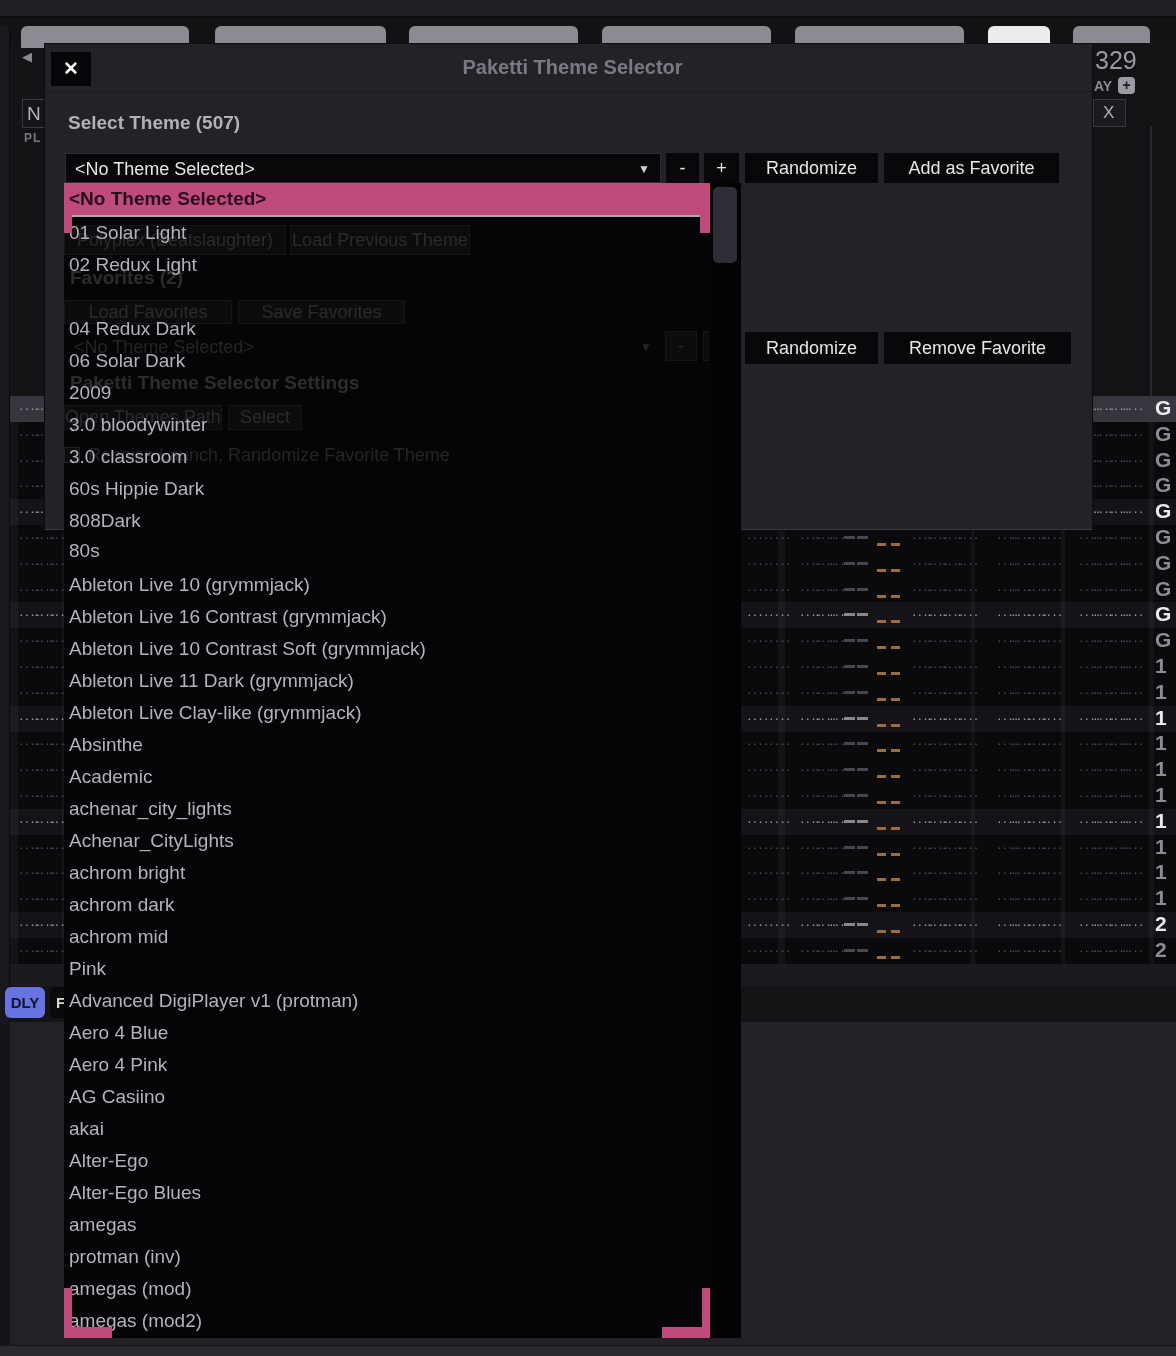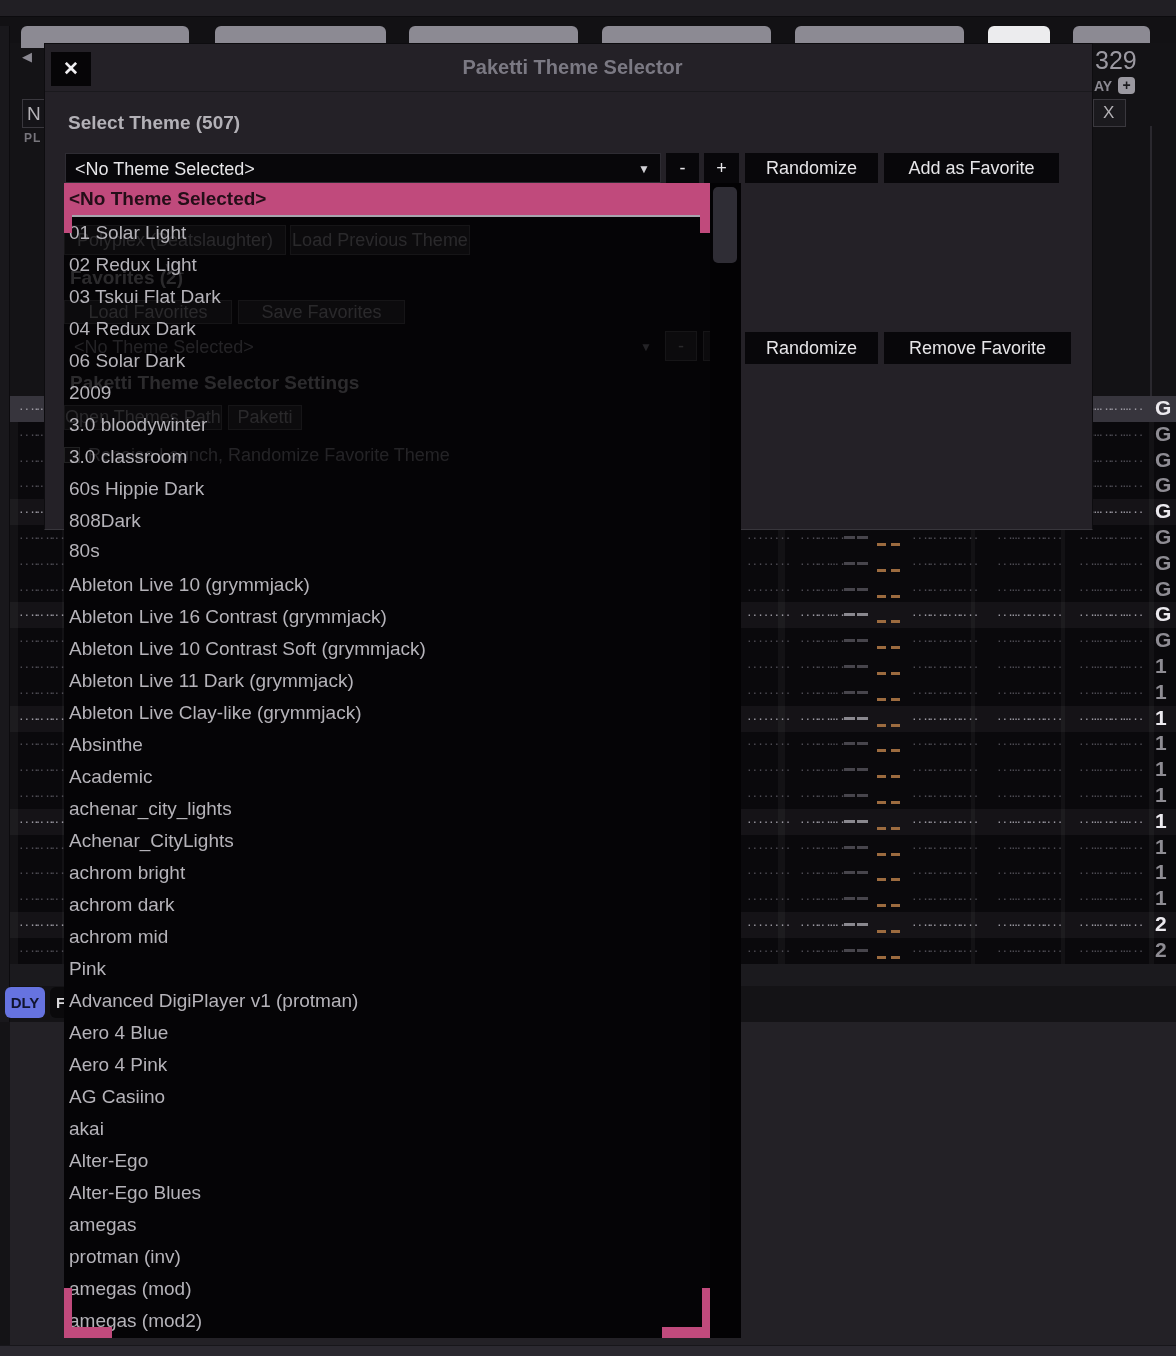--- a/index.html
+++ b/index.html
@@ -764,31 +764,30 @@
         <div class="gbox" style="left:226px;top:42px;width:180px;height:30px;line-height:28px;">Load Previous Theme</div>
         <div class="gtext gbold" style="left:6px;top:80px;line-height:30px;">Favorites (2)</div>
         <div class="gbox" style="left:0px;top:117px;width:168px;height:24px;line-height:22px;">Load Favorites</div>
         <div class="gbox" style="left:174px;top:117px;width:167px;height:24px;line-height:22px;">Save Favorites</div>
         <div class="gtext" style="left:10px;top:148px;line-height:32px;">&lt;No Theme Selected&gt;</div>
         <div class="gtext" style="left:576px;top:148px;line-height:32px;font-size:12px;">▼</div>
         <div class="gbox" style="left:601px;top:148px;width:32px;height:30px;line-height:28px;">-</div>
         <div class="gbox" style="left:639px;top:148px;width:34px;height:30px;line-height:28px;">+</div>
         <div class="gtext gbold" style="left:6px;top:185px;line-height:30px;">Paketti Theme Selector Settings</div>
         <div class="gbox" style="left:0px;top:222px;width:158px;height:25px;line-height:23px;">Open Themes Path</div>
-        <div class="gbox" style="left:164px;top:222px;width:74px;height:25px;line-height:23px;">Paketti</div>
+        <div class="gbox" style="left:164px;top:222px;width:74px;height:25px;line-height:23px;">Select</div>
         <div class="gcheck" style="left:0px;top:264px;"></div>
         <div class="gtext" style="left:24px;top:257px;line-height:30px;">Renoise Launch, Randomize Favorite Theme</div>
       </div>
 
       <div class="sel-row">&lt;No Theme Selected&gt;</div>
       <div class="sel-underline"></div>
       <div id="popup-items" style="position:absolute;left:0;top:0;width:100%;height:100%;">
           <div class="popup-item" style="top: 34px;">01 Solar Light</div>
           <div class="popup-item" style="top: 66px;">02 Redux Light</div>
-          <div class="popup-item" style="top: 98px;">03 Tskui Flat Dark</div>
           <div class="popup-item" style="top: 130px;">04 Redux Dark</div>
           <div class="popup-item" style="top: 162px;">06 Solar Dark</div>
           <div class="popup-item" style="top: 194px;">2009</div>
           <div class="popup-item" style="top: 226px;">3.0 bloodywinter</div>
           <div class="popup-item" style="top: 258px;">3.0 classroom</div>
           <div class="popup-item" style="top: 290px;">60s Hippie Dark</div>
           <div class="popup-item" style="top: 322px;">808Dark</div>
           <div class="popup-item" style="top: 352px;">80s</div>
           <div class="popup-item" style="top: 386px;">Ableton Live 10 (grymmjack)</div>
           <div class="popup-item" style="top: 418px;">Ableton Live 16 Contrast (grymmjack)</div>

